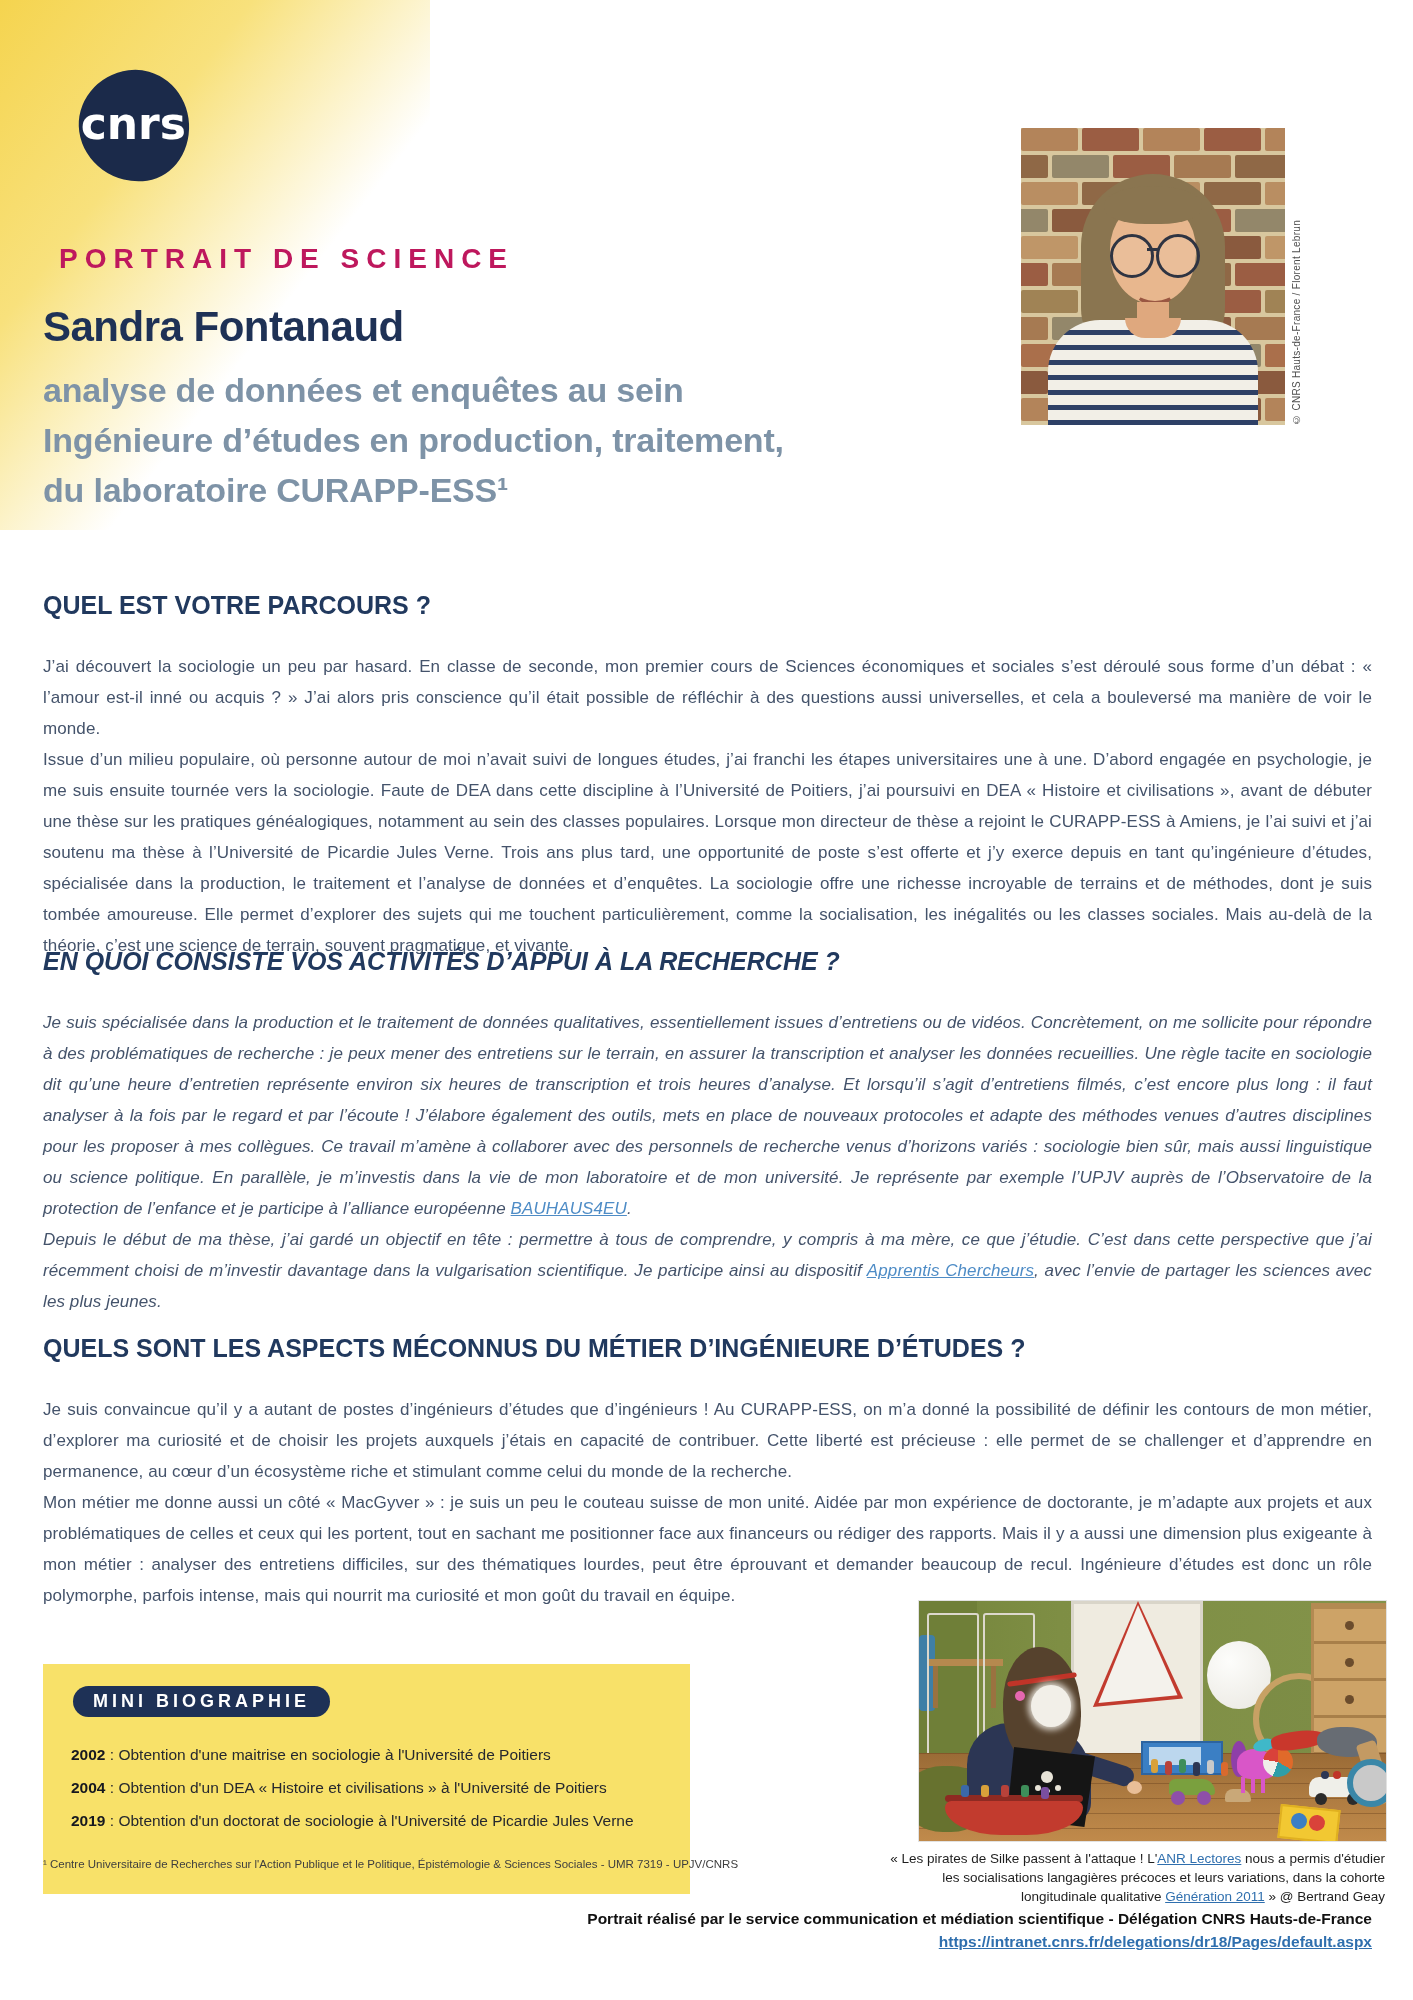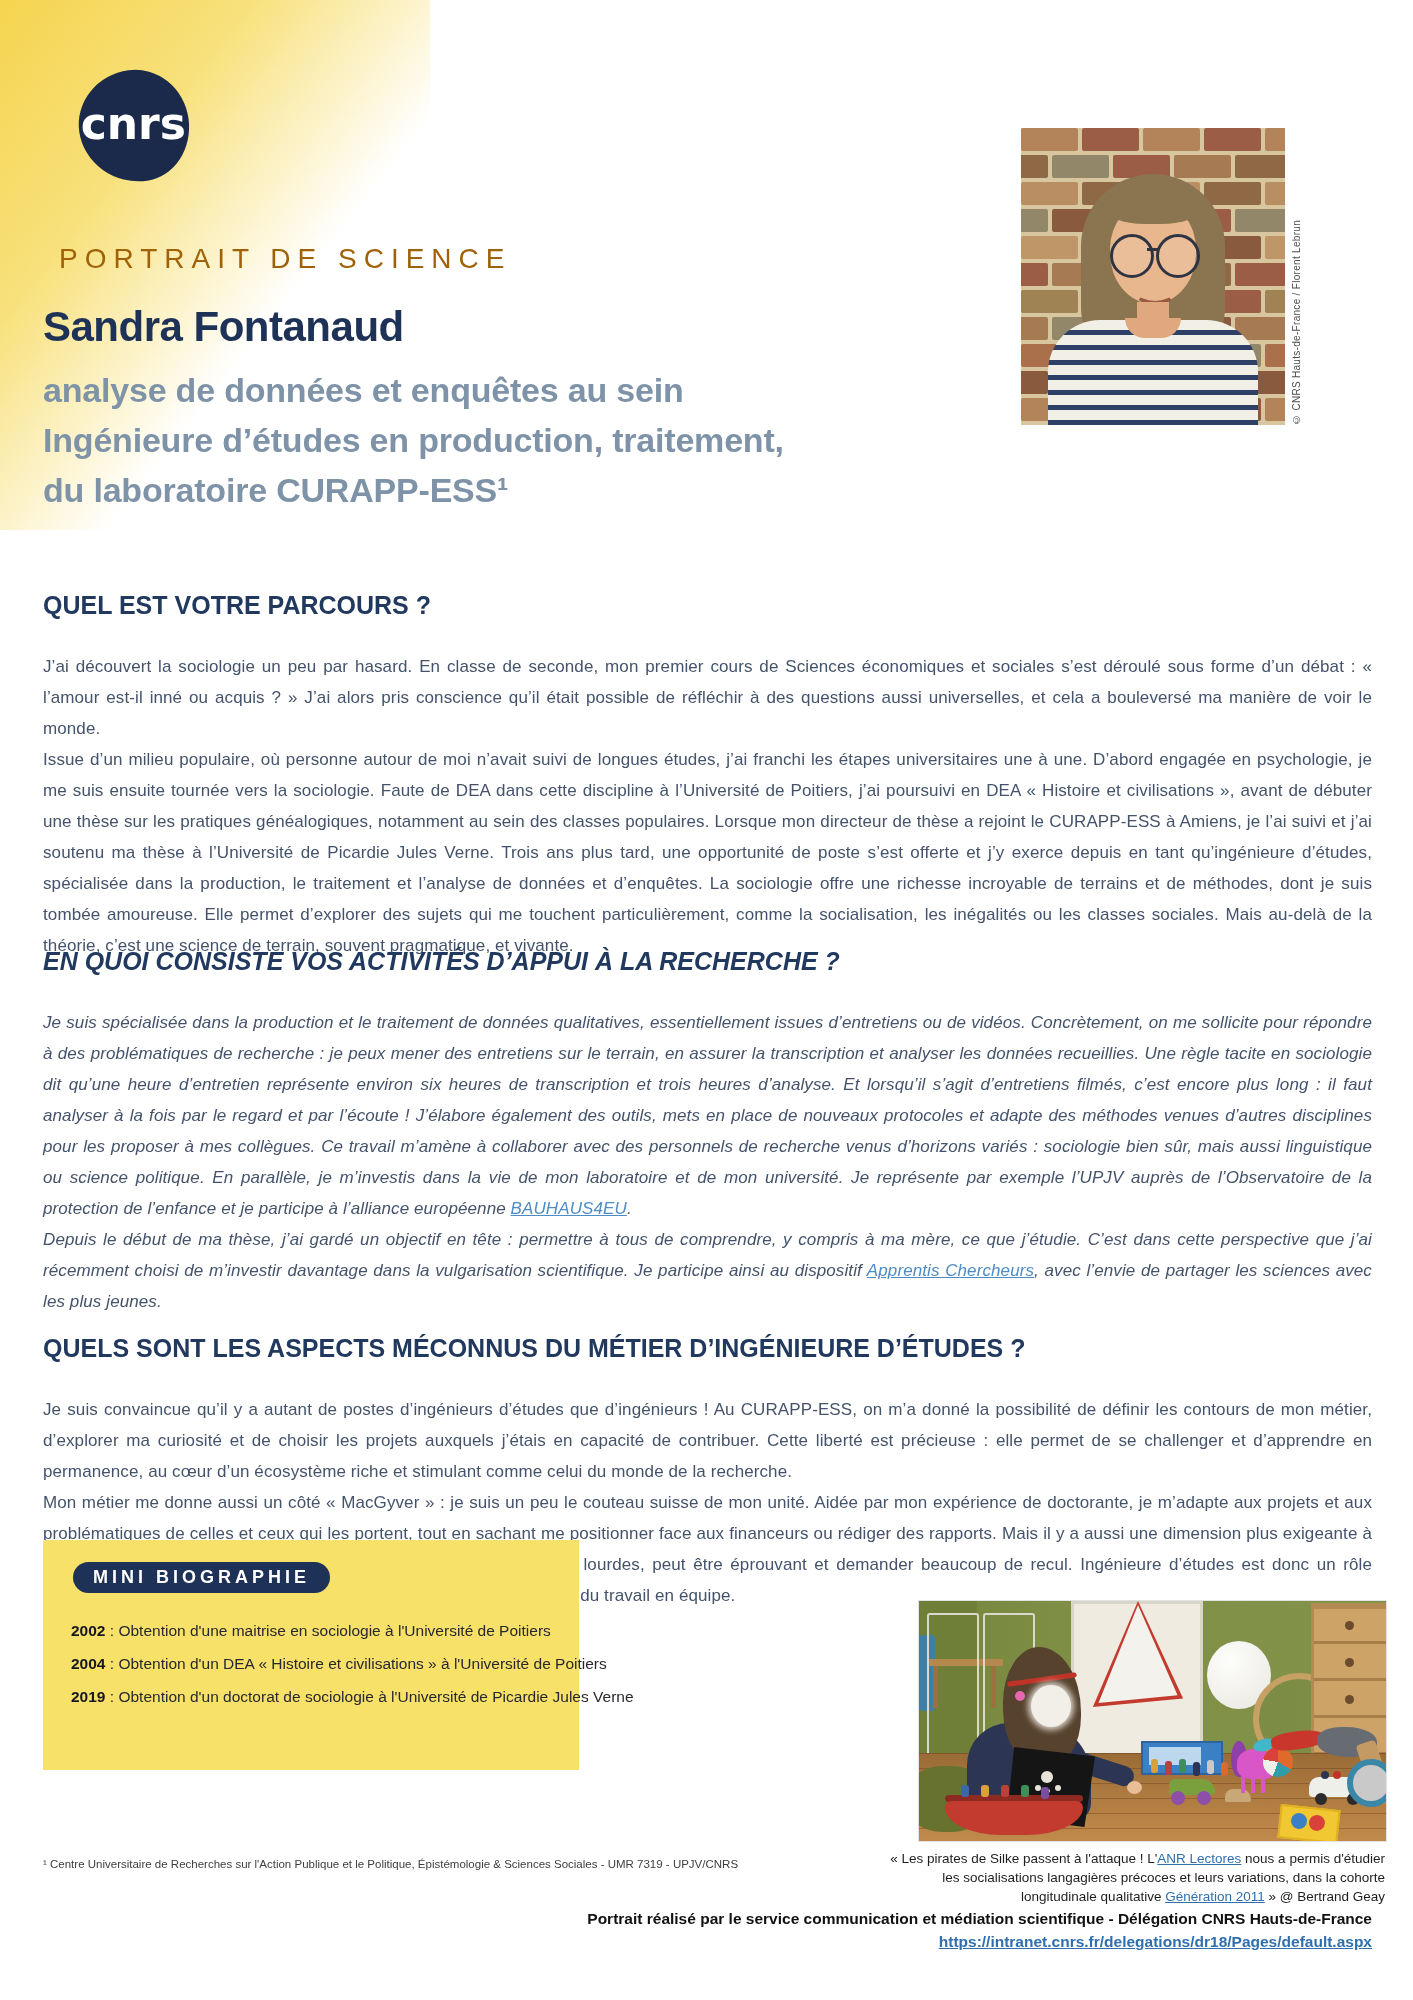--- a/index.html
+++ b/index.html
@@ -8,21 +8,21 @@
 
   
   .corner-gradient{position:absolute;left:0;top:0;width:430px;height:530px;
       background:linear-gradient(128deg,#F5D44F 0%,#F8E17C 30%,rgba(250,236,170,0) 62%);}
   .cnrs-logo{position:absolute;left:79px;top:70px;width:110px;height:112px;background:#1B2A4A;
       border-radius:52% 48% 45% 55% / 48% 50% 50% 52%;transform:rotate(-8deg);
       display:flex;align-items:center;justify-content:center;}
   .cnrs-logo-text{color:#fff;font-size:44px;font-weight:600;transform:rotate(8deg);margin-top:-6px;
       font-family:"DejaVu Sans", sans-serif;letter-spacing:0;}
 
-  .kicker{position:absolute;left:59px;top:243px;font-size:28px;font-weight:400;letter-spacing:7px;color:#a16207;}
+  .kicker{position:absolute;left:59px;top:243px;font-size:28px;font-weight:700;letter-spacing:7px;color:#be185d;}
   .person-name{position:absolute;left:43px;top:303px;margin:0;font-size:42px;font-weight:700;color:#1E3156;letter-spacing:-0.5px;}
   .person-subtitle{position:absolute;left:43px;top:365px;font-size:34px;font-weight:700;color:#7E93A7;line-height:50px;letter-spacing:-0.2px;}
 
   
   .photo-portrait{position:absolute;left:1021px;top:128px;width:264px;height:297px;overflow:hidden;background:#D8C79E;}
   .brick-wall{position:absolute;inset:0;}
   .brick{position:absolute;width:57px;height:23px;border-radius:2px;}
   .person{position:absolute;inset:0;}
   .hair{position:absolute;left:60px;top:46px;width:144px;height:192px;background:#8A7550;border-radius:72px 72px 58px 58px;}
   .face{position:absolute;left:89px;top:74px;width:86px;height:102px;background:#E8B78E;border-radius:46% 46% 50% 50%;}
@@ -39,21 +39,21 @@
       font-size:10px;color:#4E4E4E;letter-spacing:0.3px;white-space:nowrap;}
 
   
   .qa-sections{position:absolute;left:43px;top:0;width:1329px;height:1600px;}
   section.qa{position:absolute;left:0;width:1329px;}
   .sec-head{margin:16px 0 31px 0;font-size:25px;font-weight:700;color:#21395E;}
   .body-par{margin:0;font-size:17px;line-height:31px;color:#44536B;text-align:justify;letter-spacing:0.1px;}
   .body-link{color:#4E8CC6;text-decoration:underline;}
 
   
-  .bio-box{position:absolute;left:43px;top:1540px;width:536px;height:230px;background:#F8E169;}
+  .bio-box{position:absolute;left:43px;top:1664px;width:647px;height:230px;background:#F8E169;}
   .bio-pill{position:absolute;left:30px;top:22px;background:#1E3156;color:#fff;border-radius:17px;
       padding:5px 20px;font-size:18px;font-weight:700;letter-spacing:4px;}
   .bio-entries{position:absolute;left:28px;top:74px;width:622px;font-size:15.5px;line-height:33px;color:#26282E;}
   .bio-entry{margin:0;}
   .bio-year{font-weight:700;color:#16181F;}
   .footnote{position:absolute;left:43px;top:1858px;font-size:11.5px;color:#3E3E3E;}
 
   
   .photo-room{position:absolute;left:918px;top:1600px;width:467px;height:240px;overflow:hidden;background:#7E8E44;border:1px solid #E2E2E2;}
   .r-wall{position:absolute;left:0;top:0;width:467px;height:152px;background:linear-gradient(90deg,#75853C 0%,#7E8E44 30%,#83934A 100%);}

